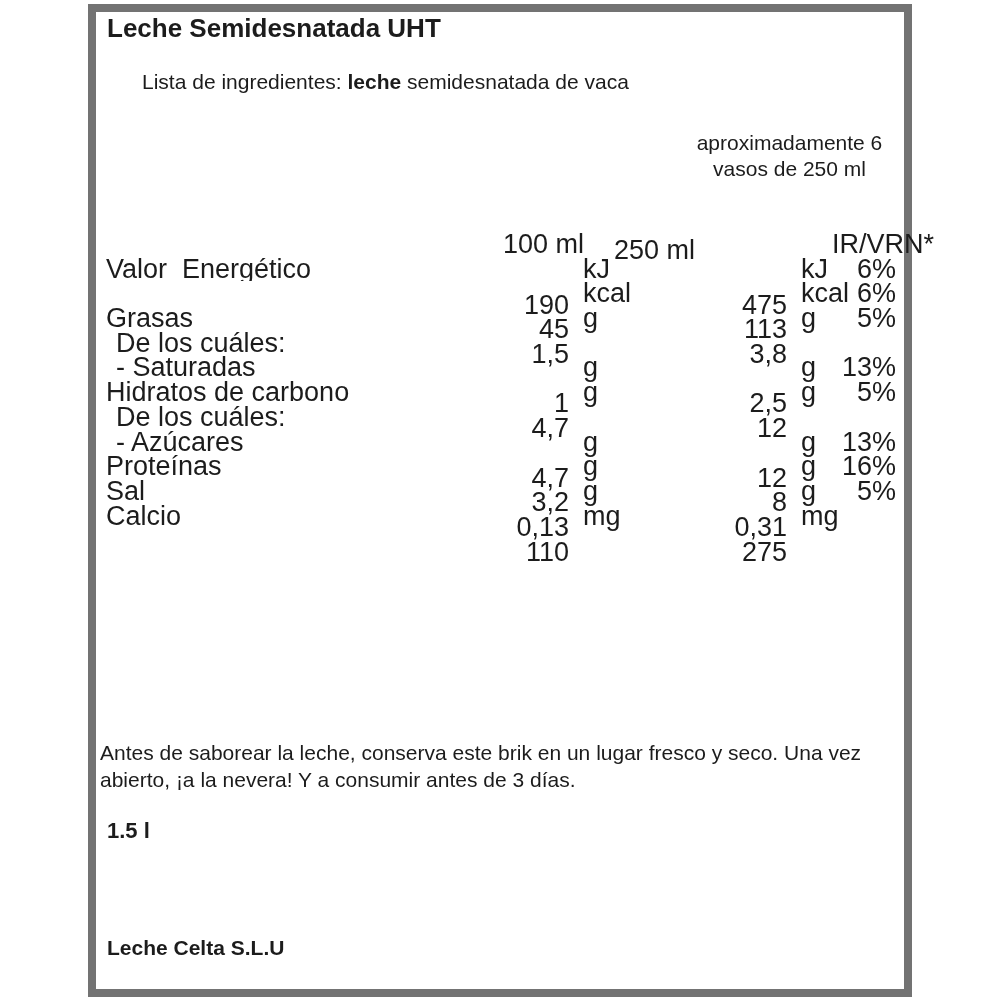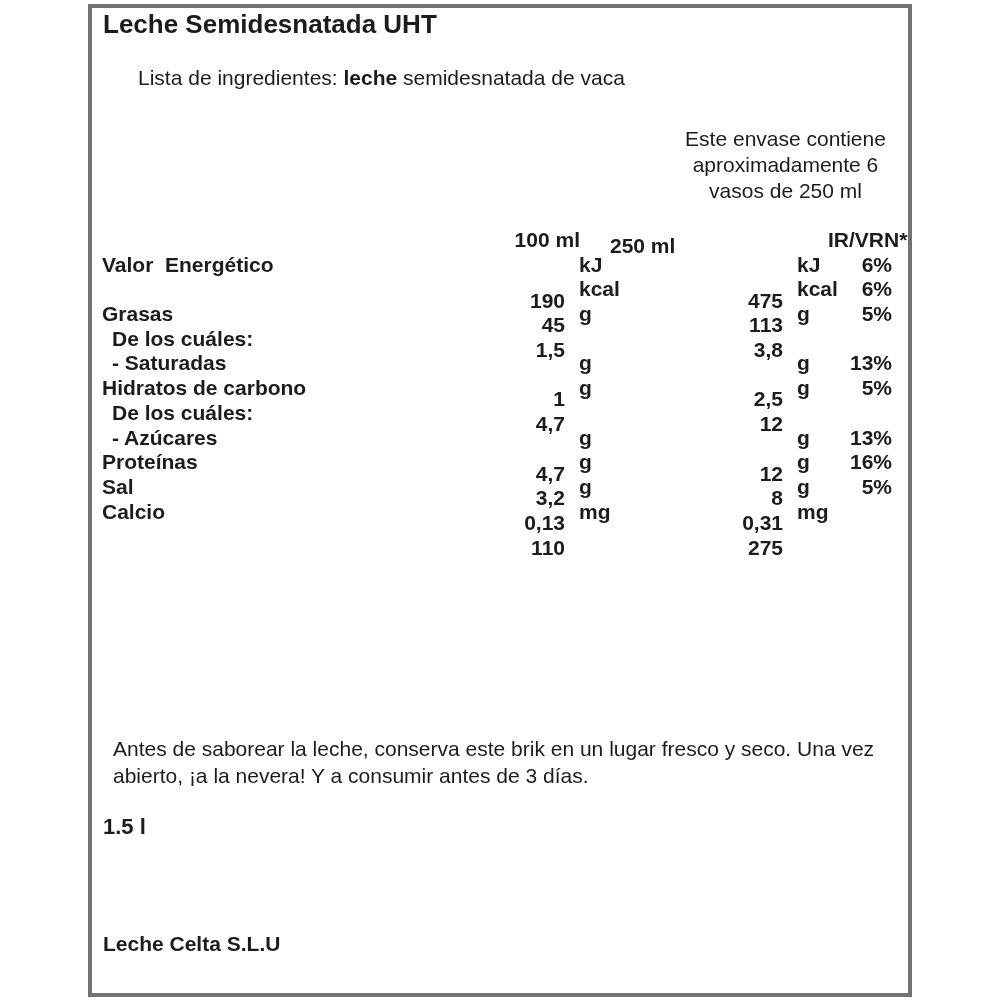--- a/index.html
+++ b/index.html
@@ -15,21 +15,21 @@
     height: 1000px;
     background: #ffffff;
     overflow: hidden;
   }
   .sheet {
     position: absolute;
     left: 88px;
     top: 4px;
     width: 824px;
     height: 993px;
-    border: 4px solid #737373;
+    border: 8px solid #737373;
     box-sizing: border-box;
     background: #ffffff;
   }
   .sheet > * { position: absolute; }
 
   .title {
     left: 11px;
     top: 1px;
     font-size: 26px;
     font-weight: bold;
@@ -51,22 +51,21 @@
     width: 315px;
     text-align: center;
     font-size: 21px;
     line-height: 26px;
   }
 
   .ntable {
     left: 10px;
     top: 220px;
     width: 800px;
-    font-size: 21px;
-    font-weight: bold;
+    font-size: 27px;
   }
   .t-row {
     display: flex;
     height: 24.7px;
     line-height: 24.7px;
     white-space: pre;
   }
   .c-label { width: 330px; text-align: left; overflow: hidden; }
   .c-label.indent { padding-left: 10px; width: 320px; }
   .c-num  { text-align: right; margin-top: 36px; }
@@ -80,21 +79,21 @@
   .h-250 { width: 196px; text-align: left; padding-right: 22px; margin-top: 6px; }
   .h-ir  { width: 64px; text-align: center; }
 
   .footnote {
     left: 11px;
     top: 660px;
     font-size: 21px;
     line-height: 26px;
   }
   .storage {
-    left: 21px;
+    left: 4px;
     top: 727px;
     width: 812px;
     font-size: 21px;
     line-height: 27px;
   }
   .volume {
     left: 11px;
     top: 806px;
     font-size: 22px;
     font-weight: bold;
@@ -114,21 +113,20 @@
 <div class="page">
   <div class="sheet">
 
     <div class="title">Leche Semidesnatada UHT</div>
 
     <div class="ingredients">
       <span>Lista de ingredientes: </span><b>leche</b><span> semidesnatada de vaca</span>
     </div>
 
     <div class="envase">
-      <div>Este envase contiene</div>
       <div>aproximadamente 6</div>
       <div>vasos de 250 ml</div>
     </div>
 
     <div class="ntable">
       <div class="t-row">
         <div class="c-label"></div>
         <div class="h-100">100 ml</div>
         <div class="h-250">250 ml</div>
         <div class="h-ir">IR/VRN*</div>

